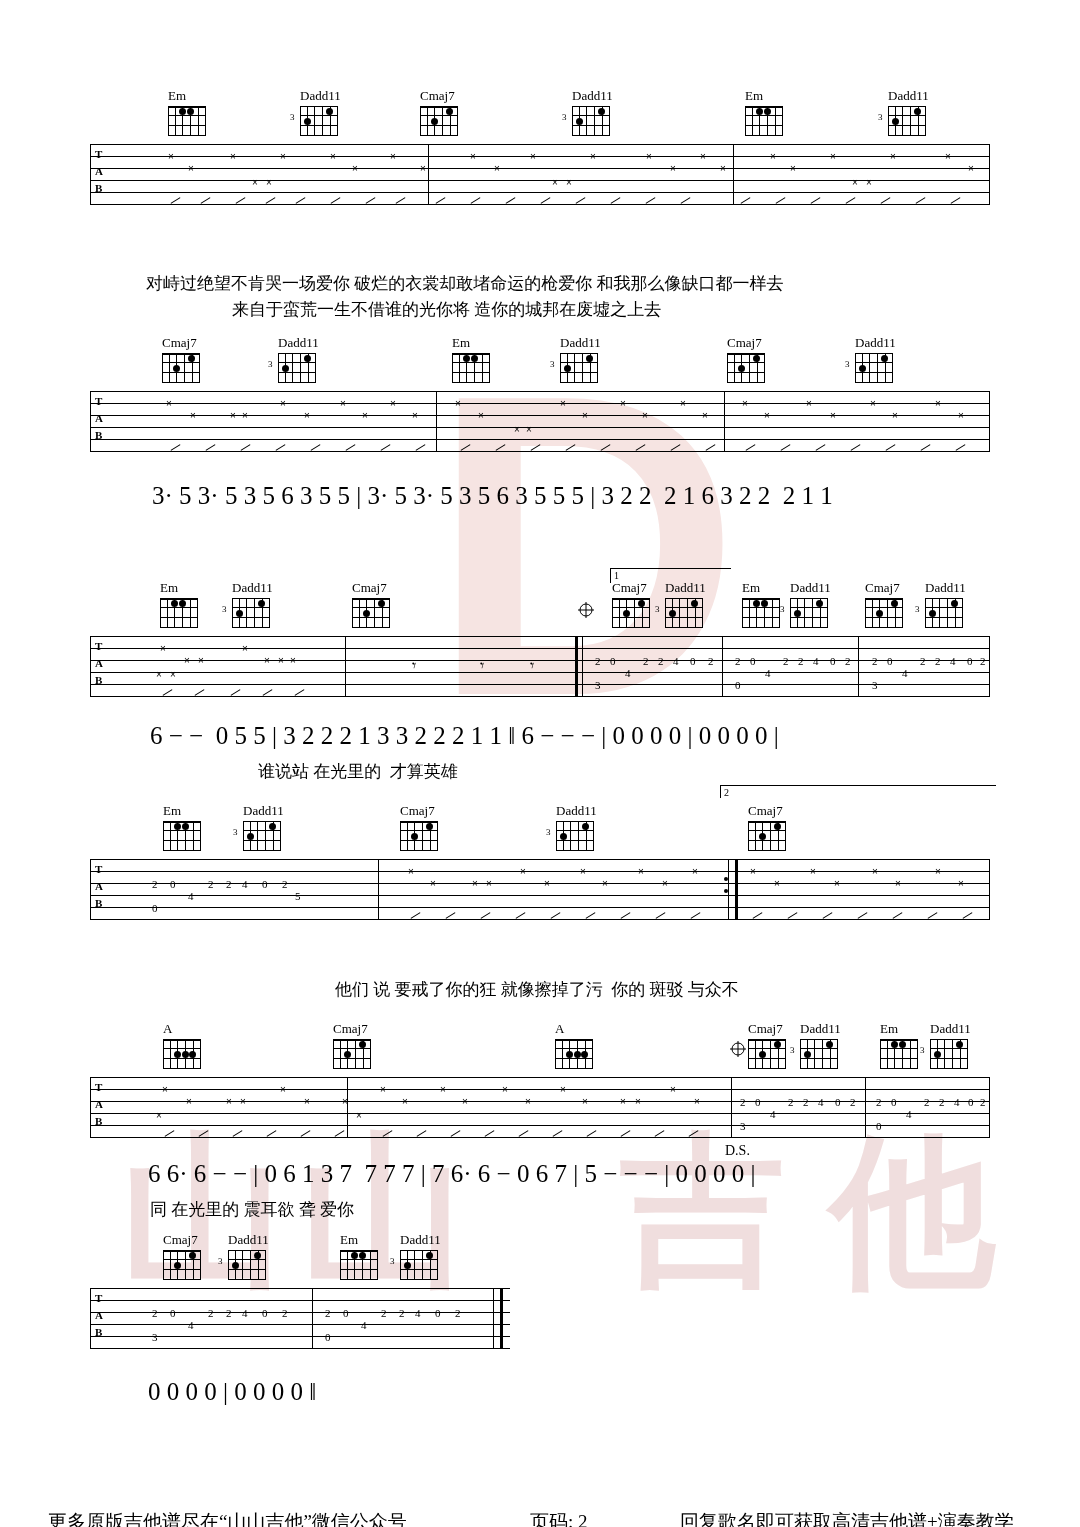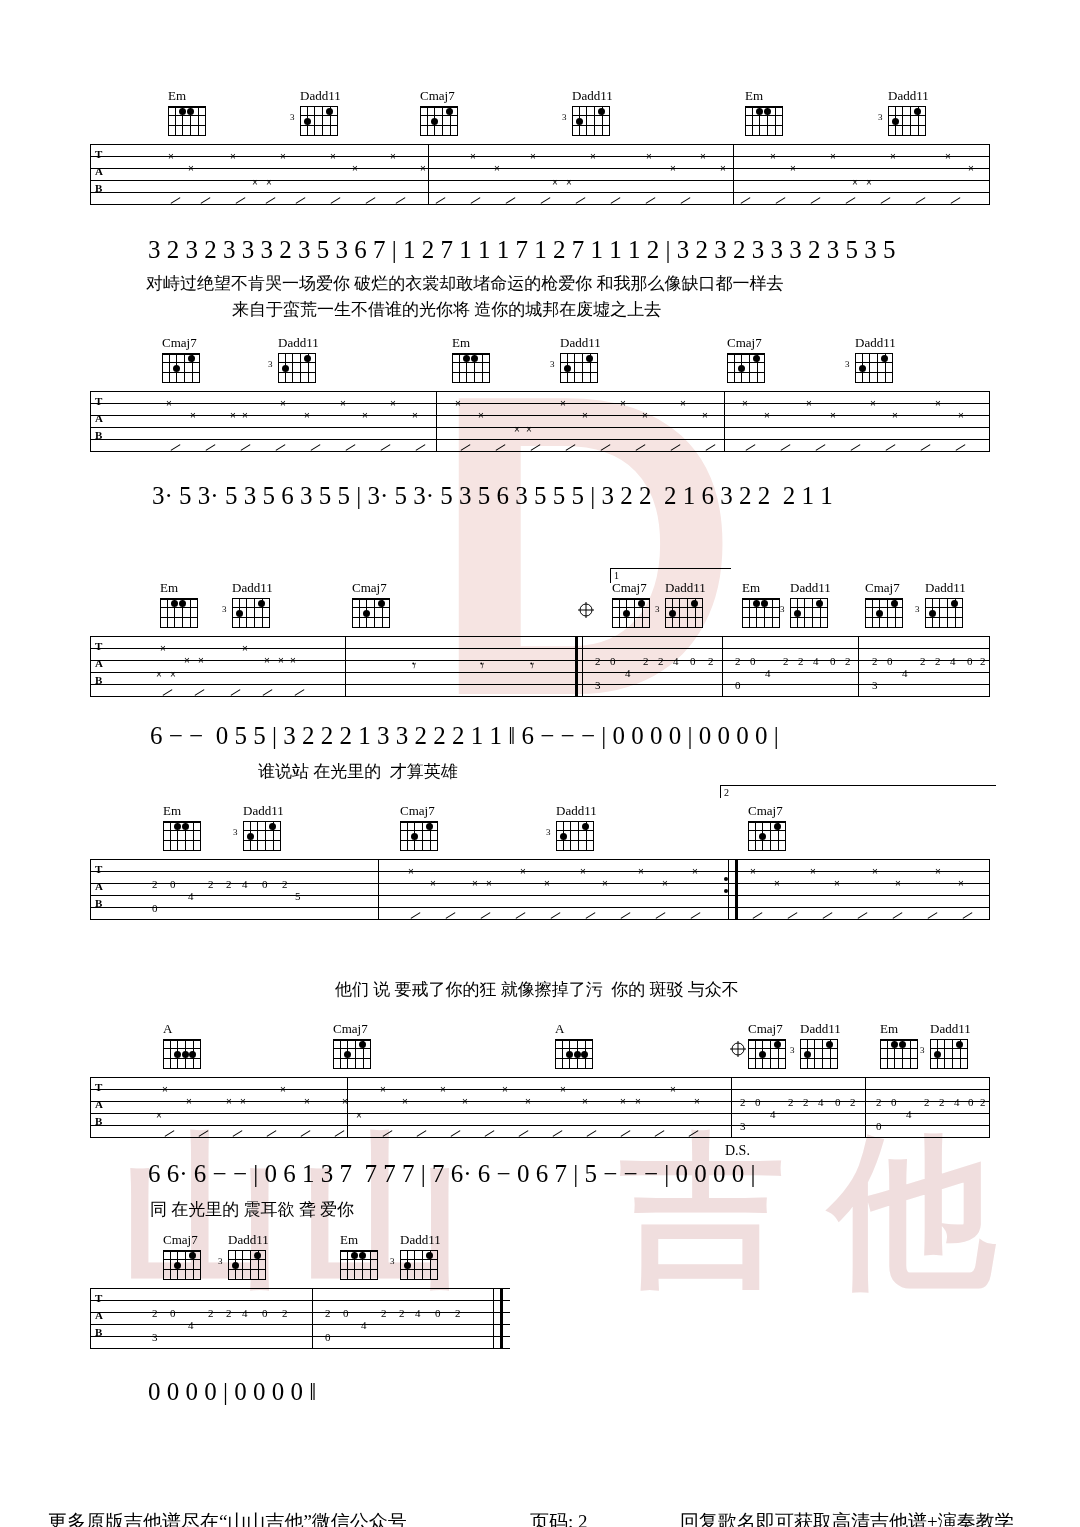--- a/index.html
+++ b/index.html
@@ -270,21 +270,20 @@
       <div class="slash" style="left:650px;top:56px"></div>
       <div class="slash" style="left:685px;top:56px"></div>
       <div class="slash" style="left:720px;top:56px"></div>
       <div class="slash" style="left:755px;top:56px"></div>
       <div class="slash" style="left:790px;top:56px"></div>
       <div class="slash" style="left:825px;top:56px"></div>
       <div class="slash" style="left:860px;top:56px"></div>
     </div>
   </div>
 
-  <div class="jp" style="left:148px;top:236px;">3 2 3 2 3 3 3 2 3 5 3 6 7 | 1 2 7 1 1 1 7 1 2 7 1 1 1 2 | 3 2 3 2 3 3 3 2 3 5 3 5</div>
   <div class="lyr" style="left:232px;top:298px;">来自于蛮荒一生不借谁的光你将 造你的城邦在废墟之上去</div>
   <div class="lyr" style="left:146px;top:272px;">对峙过绝望不肯哭一场爱你 破烂的衣裳却敢堵命运的枪爱你 和我那么像缺口都一样去</div>
 
   <div class="system" style="left:90px;top:335px;width:900px;">
 
     <div class="chord" style="left:72px;top:0;">
       <div class="cname">Cmaj7</div>
       <div class="grid">
         <div class="nut"></div>
           <div class="fret" style="top:9px"></div>

